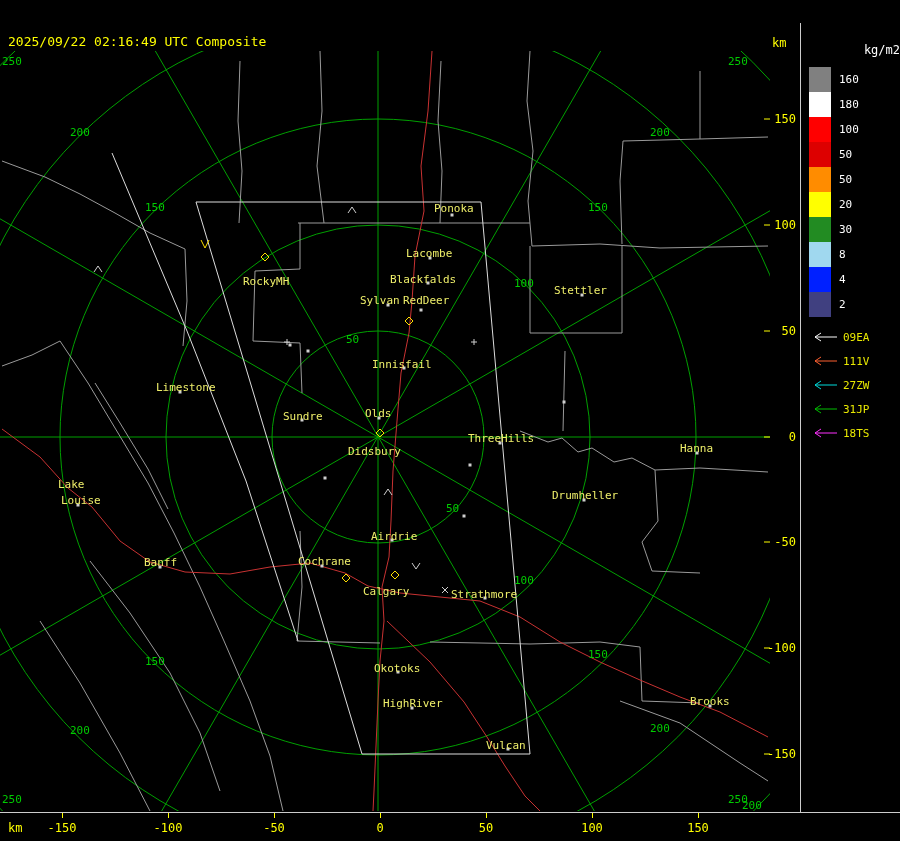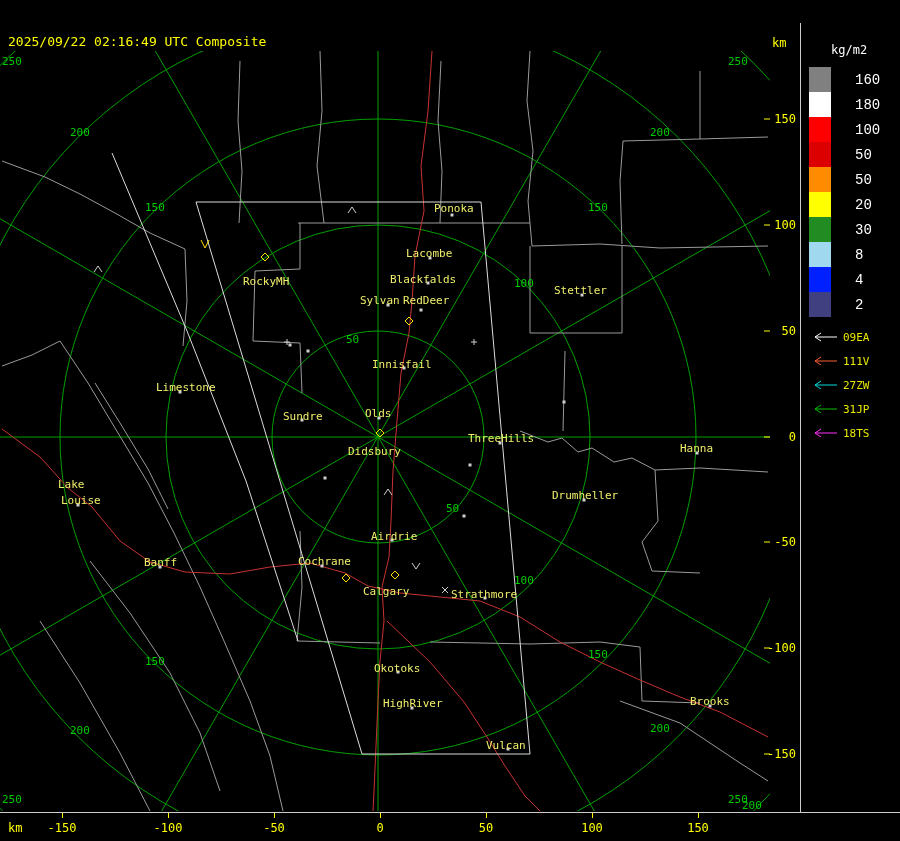--- a/index.html
+++ b/index.html
@@ -7,25 +7,25 @@
           font-family:"DejaVu Sans Mono",monospace;overflow:hidden;}
   .titlebar{position:absolute;top:0;left:0;width:900px;height:22px;
             border-bottom:1px solid #cccccc;display:flex;align-items:center;
             justify-content:center;color:#ffffff;font-size:13px;}
   .plot-wrap{position:absolute;left:0;top:23px;width:800px;height:789px;}
   .timestamp{position:absolute;left:8px;top:11px;color:#ffff00;font-size:13px;}
   .km-topright{position:absolute;left:772px;top:13px;color:#ffff00;font-size:12px;}
   svg.plot{position:absolute;left:0;top:0;}
   .legend-panel{position:absolute;left:800px;top:23px;width:99px;height:789px;
                 border-left:1px solid #cccccc;background:#000;}
-  .legend-unit{color:#ffffff;font-size:12px;margin:20px 0 0 30px;}
+  .legend-unit{color:#ffffff;font-size:12px;margin:20px 0 0 30px;text-align:right;}
   .scale{margin:10px 0 0 8px;}
   .scale-row{display:flex;align-items:center;height:25px;}
   .swatch{width:22px;height:25px;flex:0 0 22px;}
-  .scale-label{color:#ffffff;font-size:14px;margin-left:24px;font-family:Liberation Mono, monospace;}
+  .scale-label{color:#ffffff;font-size:11px;margin-left:8px;}
   .sites{margin:14px 0 0 6px;}
   .site-row{display:flex;height:24px;}
   .site-label{color:#e8e800;font-size:11px;margin-left:4px;}
   .bottom-axis{position:absolute;top:812px;left:0;width:900px;height:28px;
                border-top:1px solid #cccccc;color:#ffff00;font-size:12px;background:#000;}
   .km-bottomleft{position:absolute;left:8px;top:8px;}
   .baxis-label{position:absolute;top:8px;transform:translateX(-50%);}
   .baxis-tick{position:absolute;top:0;width:1px;height:5px;background:#ffff00;}
 </style>
 </head>

